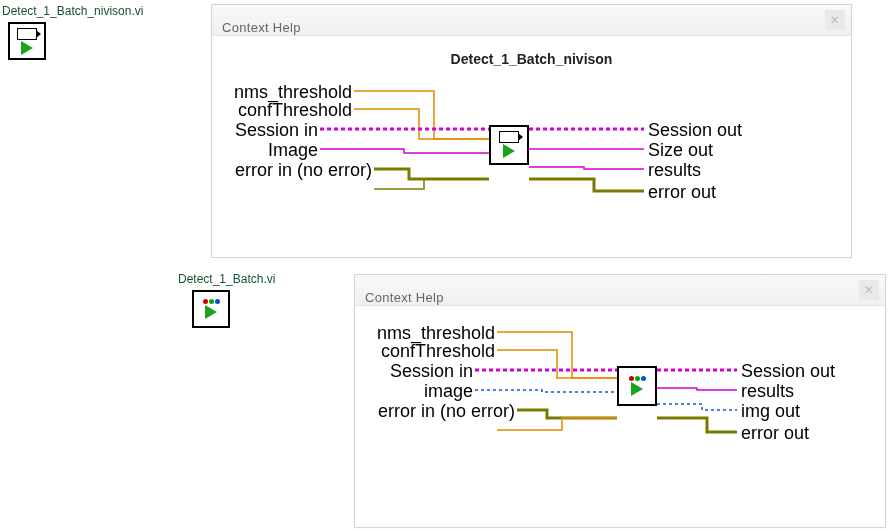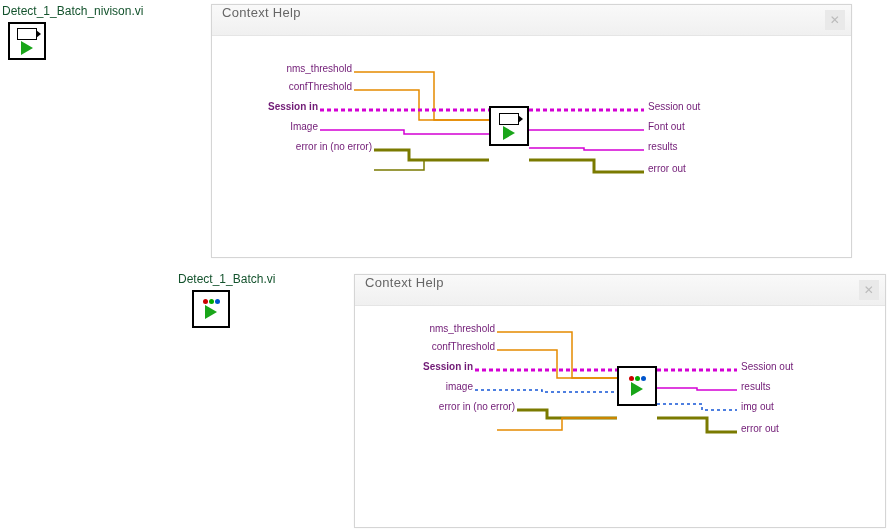--- a/index.html
+++ b/index.html
@@ -3,30 +3,30 @@
 <meta charset="utf-8">
 <style>
   html,body{margin:0;padding:0;width:892px;height:531px;background:#fff;
     font-family:"Segoe UI",Tahoma,sans-serif;font-size:13px;color:#222;overflow:hidden}
   .abs{position:absolute}
   .vi-icon{width:38px;height:38px;background:#fff;border:2px solid #000;box-sizing:border-box;
     display:flex;flex-direction:column;align-items:center;justify-content:center;padding:1px}
   .vi-label{font-size:12px;color:#14532d}
   .help-win{background:#fff;border:1px solid #d5d5d5;box-shadow:0 0 2px rgba(0,0,0,.05)}
   .help-title{height:30px;background:linear-gradient(#f9f9f9,#f0f0f0);
-    border-bottom:1px solid #e5e5e5;display:flex;align-items:flex-start;padding:0 10px;
+    border-bottom:1px solid #e5e5e5;display:flex;align-items:flex-end;padding:0 10px;
     color:#666;font-size:13px;letter-spacing:.3px;position:relative}
   .win-close{position:absolute;right:6px;top:5px;width:20px;height:20px;background:#e9e9e9;
     display:flex;align-items:center;justify-content:center;color:#bbb;font-size:12px}
   .help-body{padding:14px 12px 18px;position:relative}
   .hdr{text-align:center;font-weight:700;font-size:14px;line-height:1.35;margin-bottom:10px}
   .diagram{position:relative;height:170px}
-  .term{position:absolute;font-size:10px;color:#701a75;white-space:nowrap}
+  .term{position:absolute;font-size:18px;color:#000000;white-space:nowrap}
   .term.left{text-align:right}
-  .term.bold{font-weight:700}
+  .term.bold{font-weight:400}
   .node-box{position:absolute;width:40px;height:40px;border:2px solid #000;background:#fff;box-sizing:border-box;
     display:flex;flex-direction:column;align-items:center;justify-content:center}
   svg.wires{position:absolute;left:0;top:0}
   
   .cam{width:18px;height:10px;border:1.5px solid #000;position:relative;margin-bottom:1px}
   .cam::after{content:"";position:absolute;right:-5px;top:1px;width:0;height:0;border-left:5px solid #000;
     border-top:4px solid transparent;border-bottom:4px solid transparent}
   .play{width:0;height:0;border-left:12px solid #19a519;border-top:7px solid transparent;
     border-bottom:7px solid transparent}
   .mini-cir{display:flex;gap:1px;margin-bottom:1px}
@@ -41,20 +41,21 @@
   <div class="play"></div>
 </div>
 
 <div class="abs help-win" style="left:211px;top:4px;width:639px;height:252px">
   <div class="help-title">
     <span>Context Help</span>
     <div class="win-close">✕</div>
   </div>
   <div class="help-body">
     <div class="hdr">
+      <div>Detect_1_Batch_nivison</div>
     </div>
     <div class="diagram">
       <svg class="wires" width="615" height="170">
 
         <path d="M130 12 H210 V60 H265" fill="none" stroke="#e58a00" stroke-width="1.5"></path>
         <path d="M130 30 H195 V60 H265" fill="none" stroke="#e58a00" stroke-width="1.5"></path>
 
         <path d="M96 50 H265" fill="none" stroke="#d400d4" stroke-width="3" stroke-dasharray="4 3"></path>
 
         <path d="M96 70 H180 V74 H265" fill="none" stroke="#d400d4" stroke-width="1.5"></path>
@@ -69,21 +70,21 @@
         <path d="M305 100 H370 V112 H420" fill="none" stroke="#7a7a00" stroke-width="3"></path>
       </svg>
 
       <div class="term left" style="left:0;top:3px;width:128px">nms_threshold</div>
       <div class="term left" style="left:0;top:21px;width:128px">confThreshold</div>
       <div class="term left bold" style="left:0;top:41px;width:94px">Session in</div>
       <div class="term left" style="left:0;top:61px;width:94px">Image</div>
       <div class="term left" style="left:0;top:81px;width:148px">error in (no error)</div>
 
       <div class="term" style="left:424px;top:41px">Session out</div>
-      <div class="term" style="left:424px;top:61px">Font out</div>
+      <div class="term" style="left:424px;top:61px">Size out</div>
       <div class="term" style="left:424px;top:81px">results</div>
       <div class="term" style="left:424px;top:103px">error out</div>
 
       <div class="node-box" style="left:265px;top:46px">
         <div class="cam"></div>
         <div class="play"></div>
       </div>
     </div>
   </div>
 </div>

